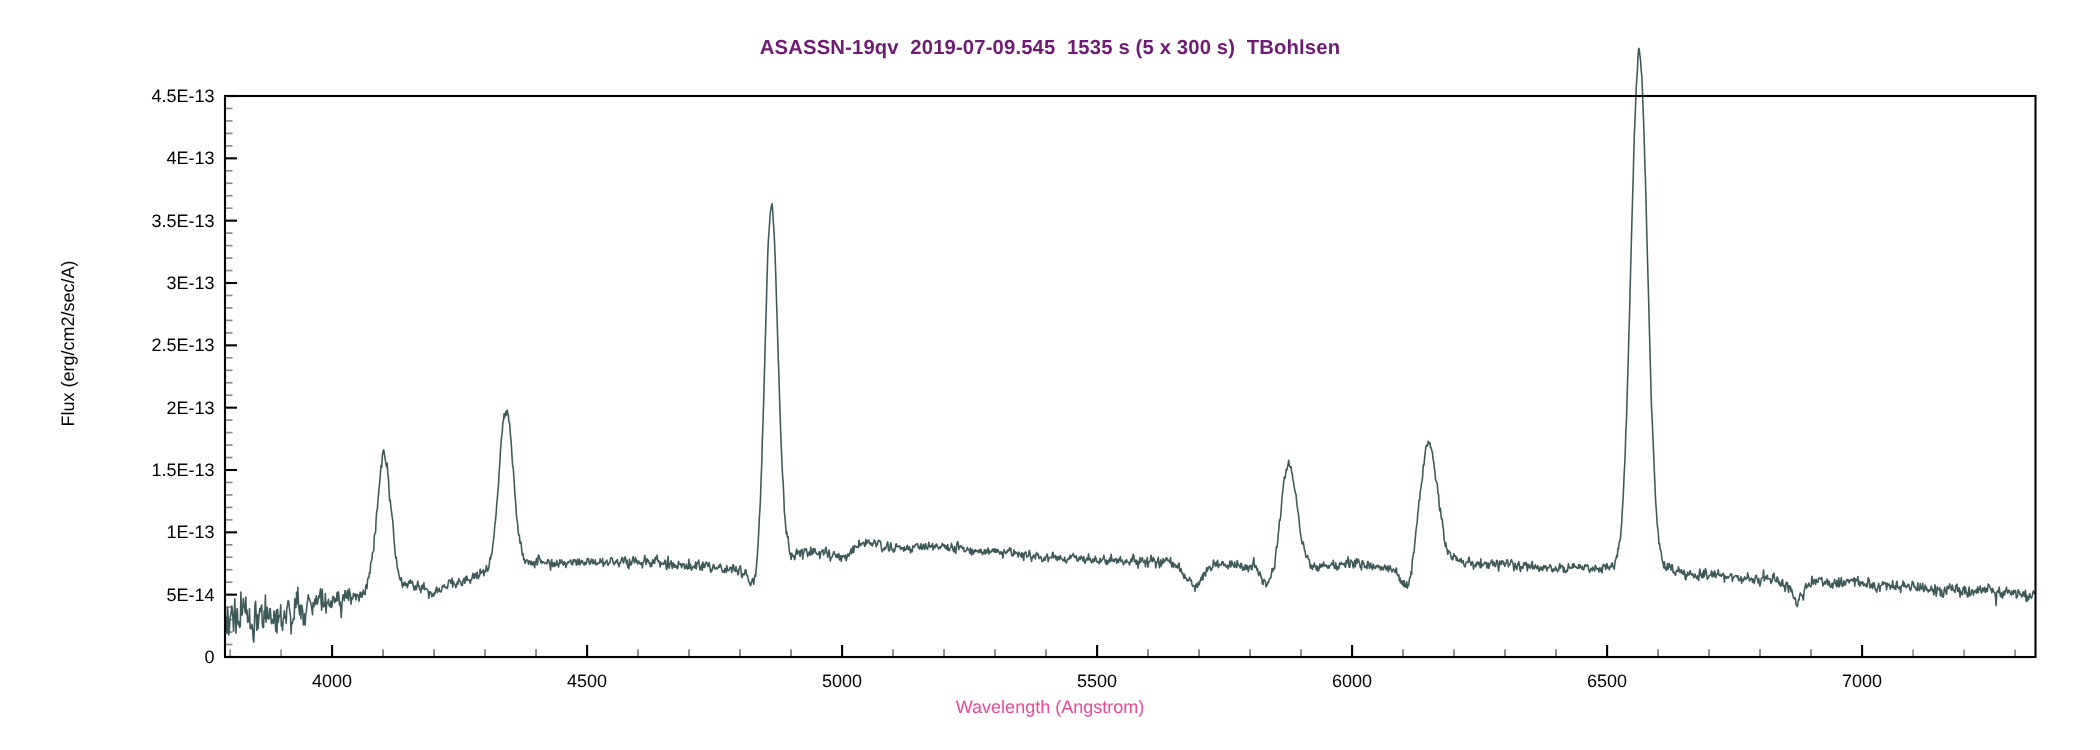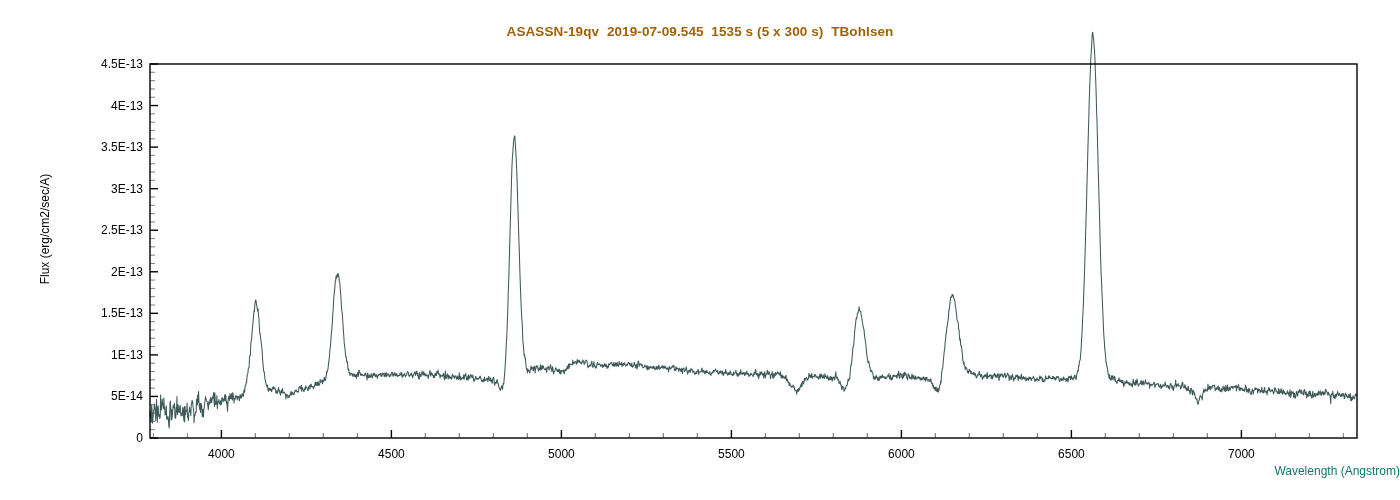--- a/index.html
+++ b/index.html
@@ -2,26 +2,26 @@
 <html><head>
 <meta charset="utf-8">
 <style>
   html,body{margin:0;padding:0;background:#ffffff;}
   body{width:1400px;height:500px;overflow:hidden;
        font-family:"Liberation Sans","DejaVu Sans",sans-serif;color:#000;}
   #root{position:relative;width:1400px;height:500px;}
 
   #chart-title{
     position:absolute;left:0;top:24px;width:1400px;text-align:center;
-    font-size:13.5px;font-weight:bold;letter-spacing:.1px;color:#a16207;
+    font-size:13.5px;font-weight:bold;letter-spacing:.1px;color:#701a75;
     white-space:pre;
   }
   #xaxis-title{
-    position:absolute;left:0;top:464px;width:1400px;text-align:right;
-    font-size:12px;color:#0f766e;
+    position:absolute;left:0;top:464px;width:1400px;text-align:center;
+    font-size:12px;color:#ec4899;
   }
   #yaxis-title{
     position:absolute;left:-55px;top:222px;width:200px;text-align:center;
     font-size:12px;color:#000;
     transform:rotate(-90deg);transform-origin:50% 50%;
   }
   svg{position:absolute;left:0;top:0;}
   text{font-family:"Liberation Sans","DejaVu Sans",sans-serif;}
   .ticklabel{font-size:12px;fill:#000;}
   .ytick-label{text-anchor:end;}

